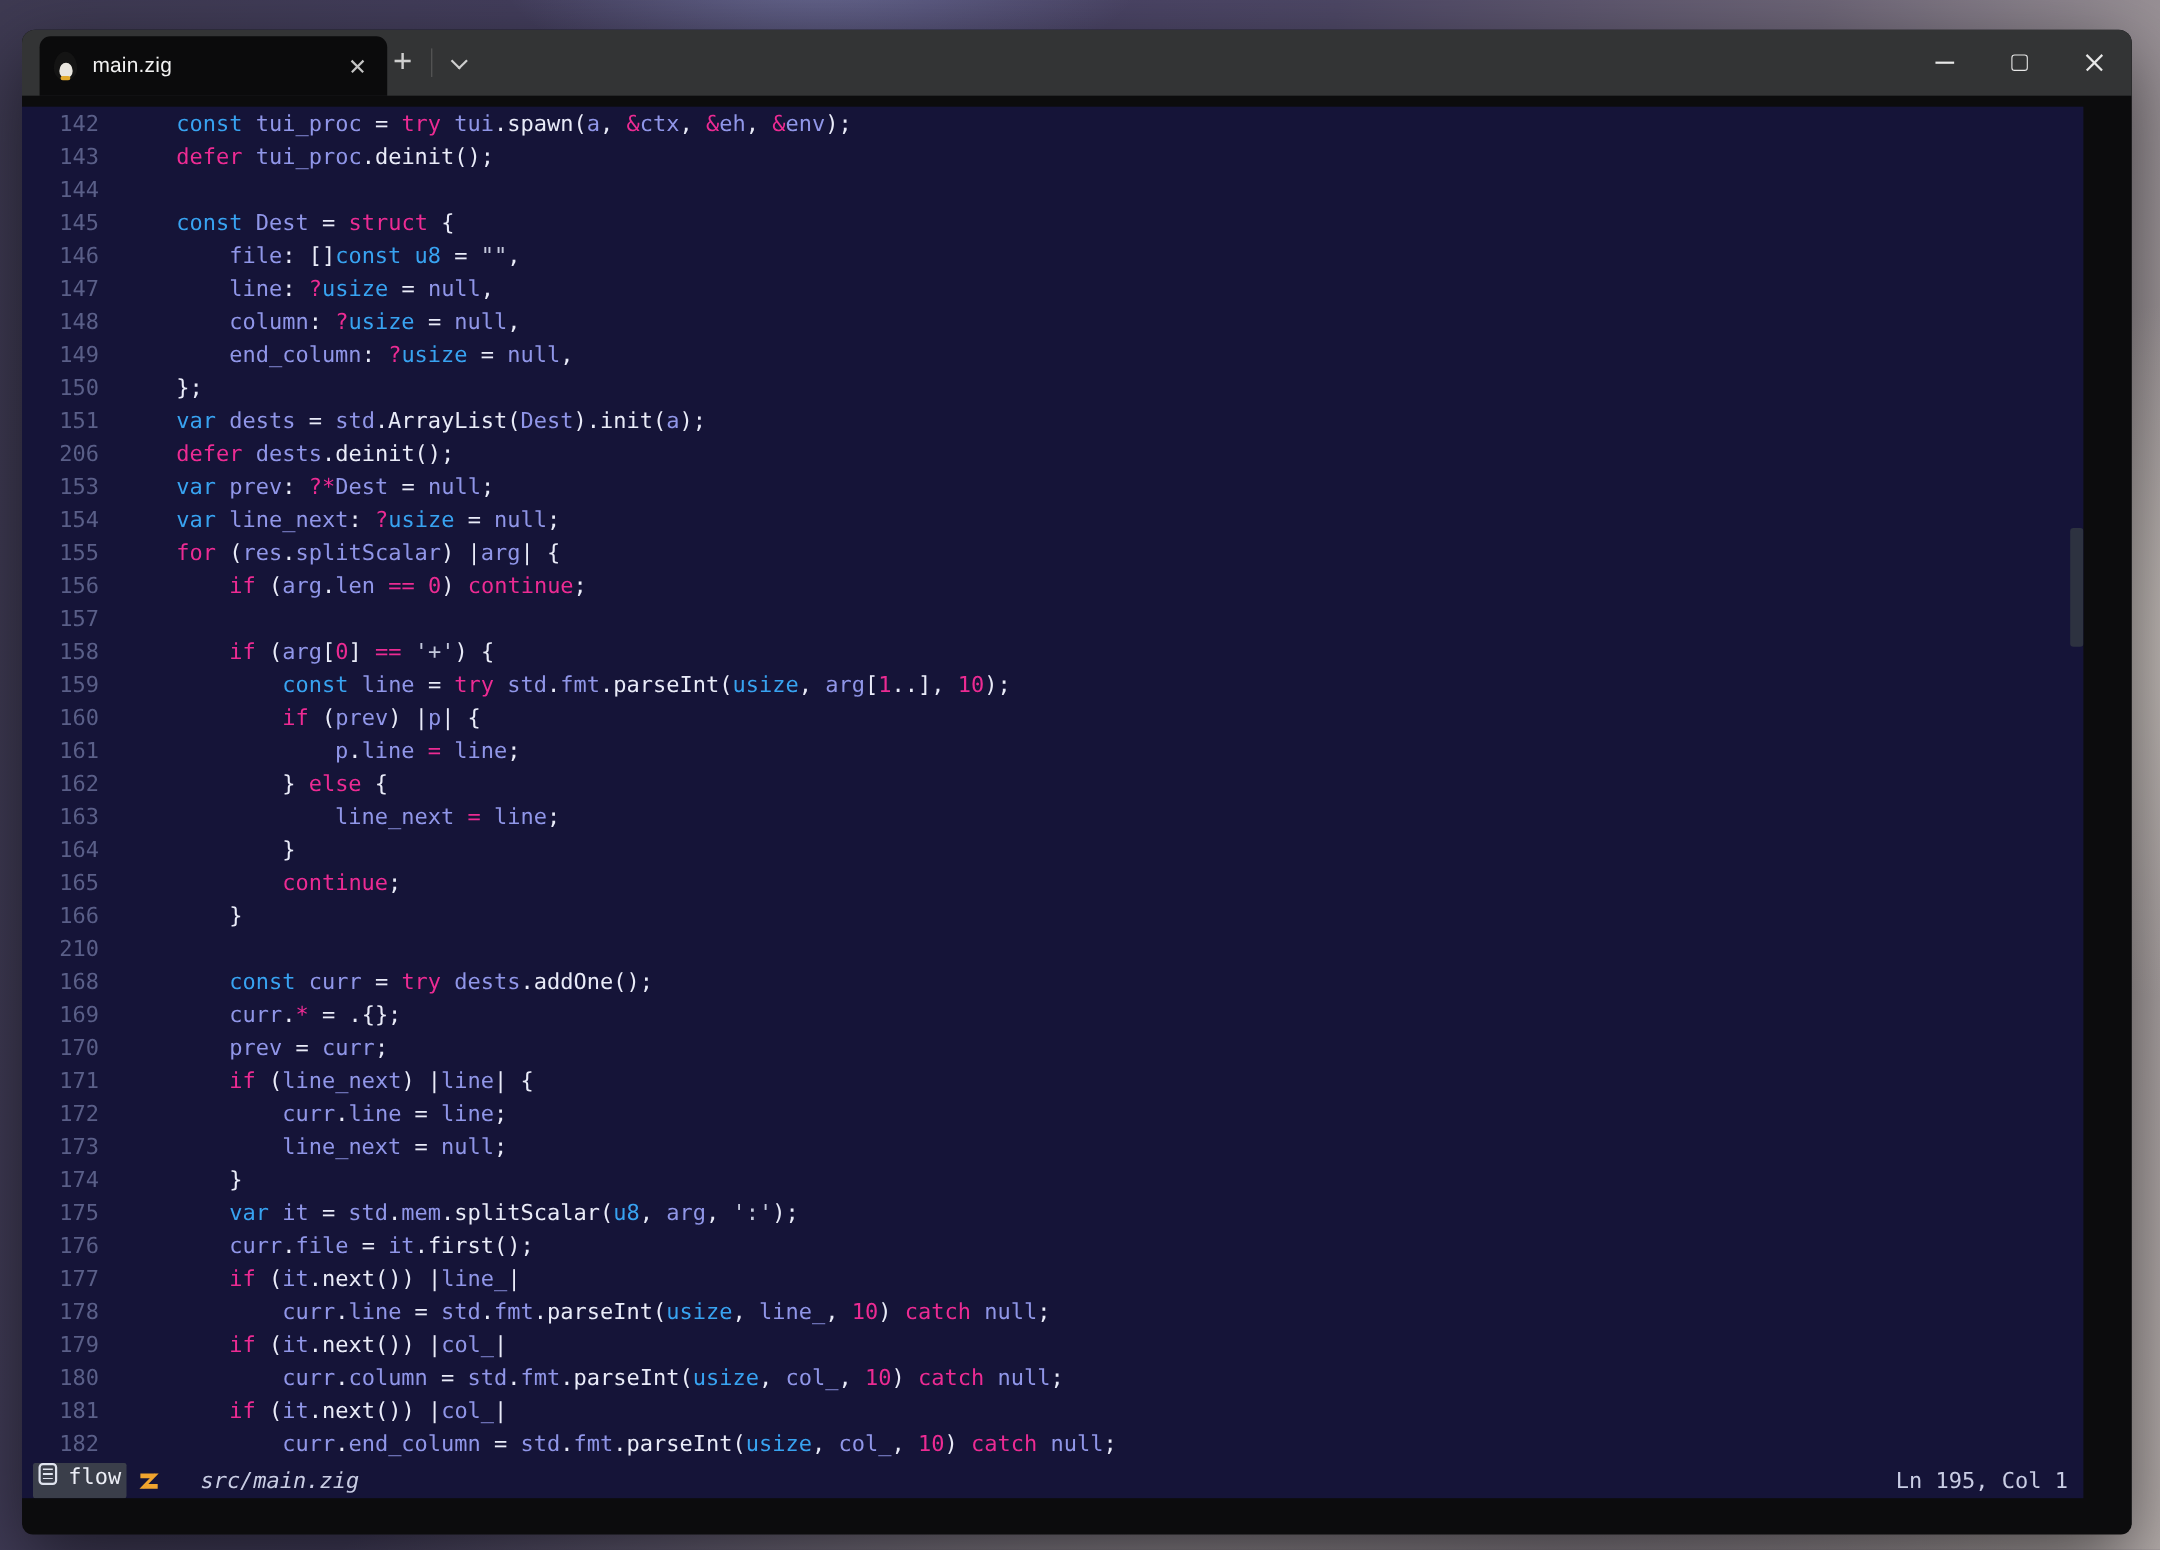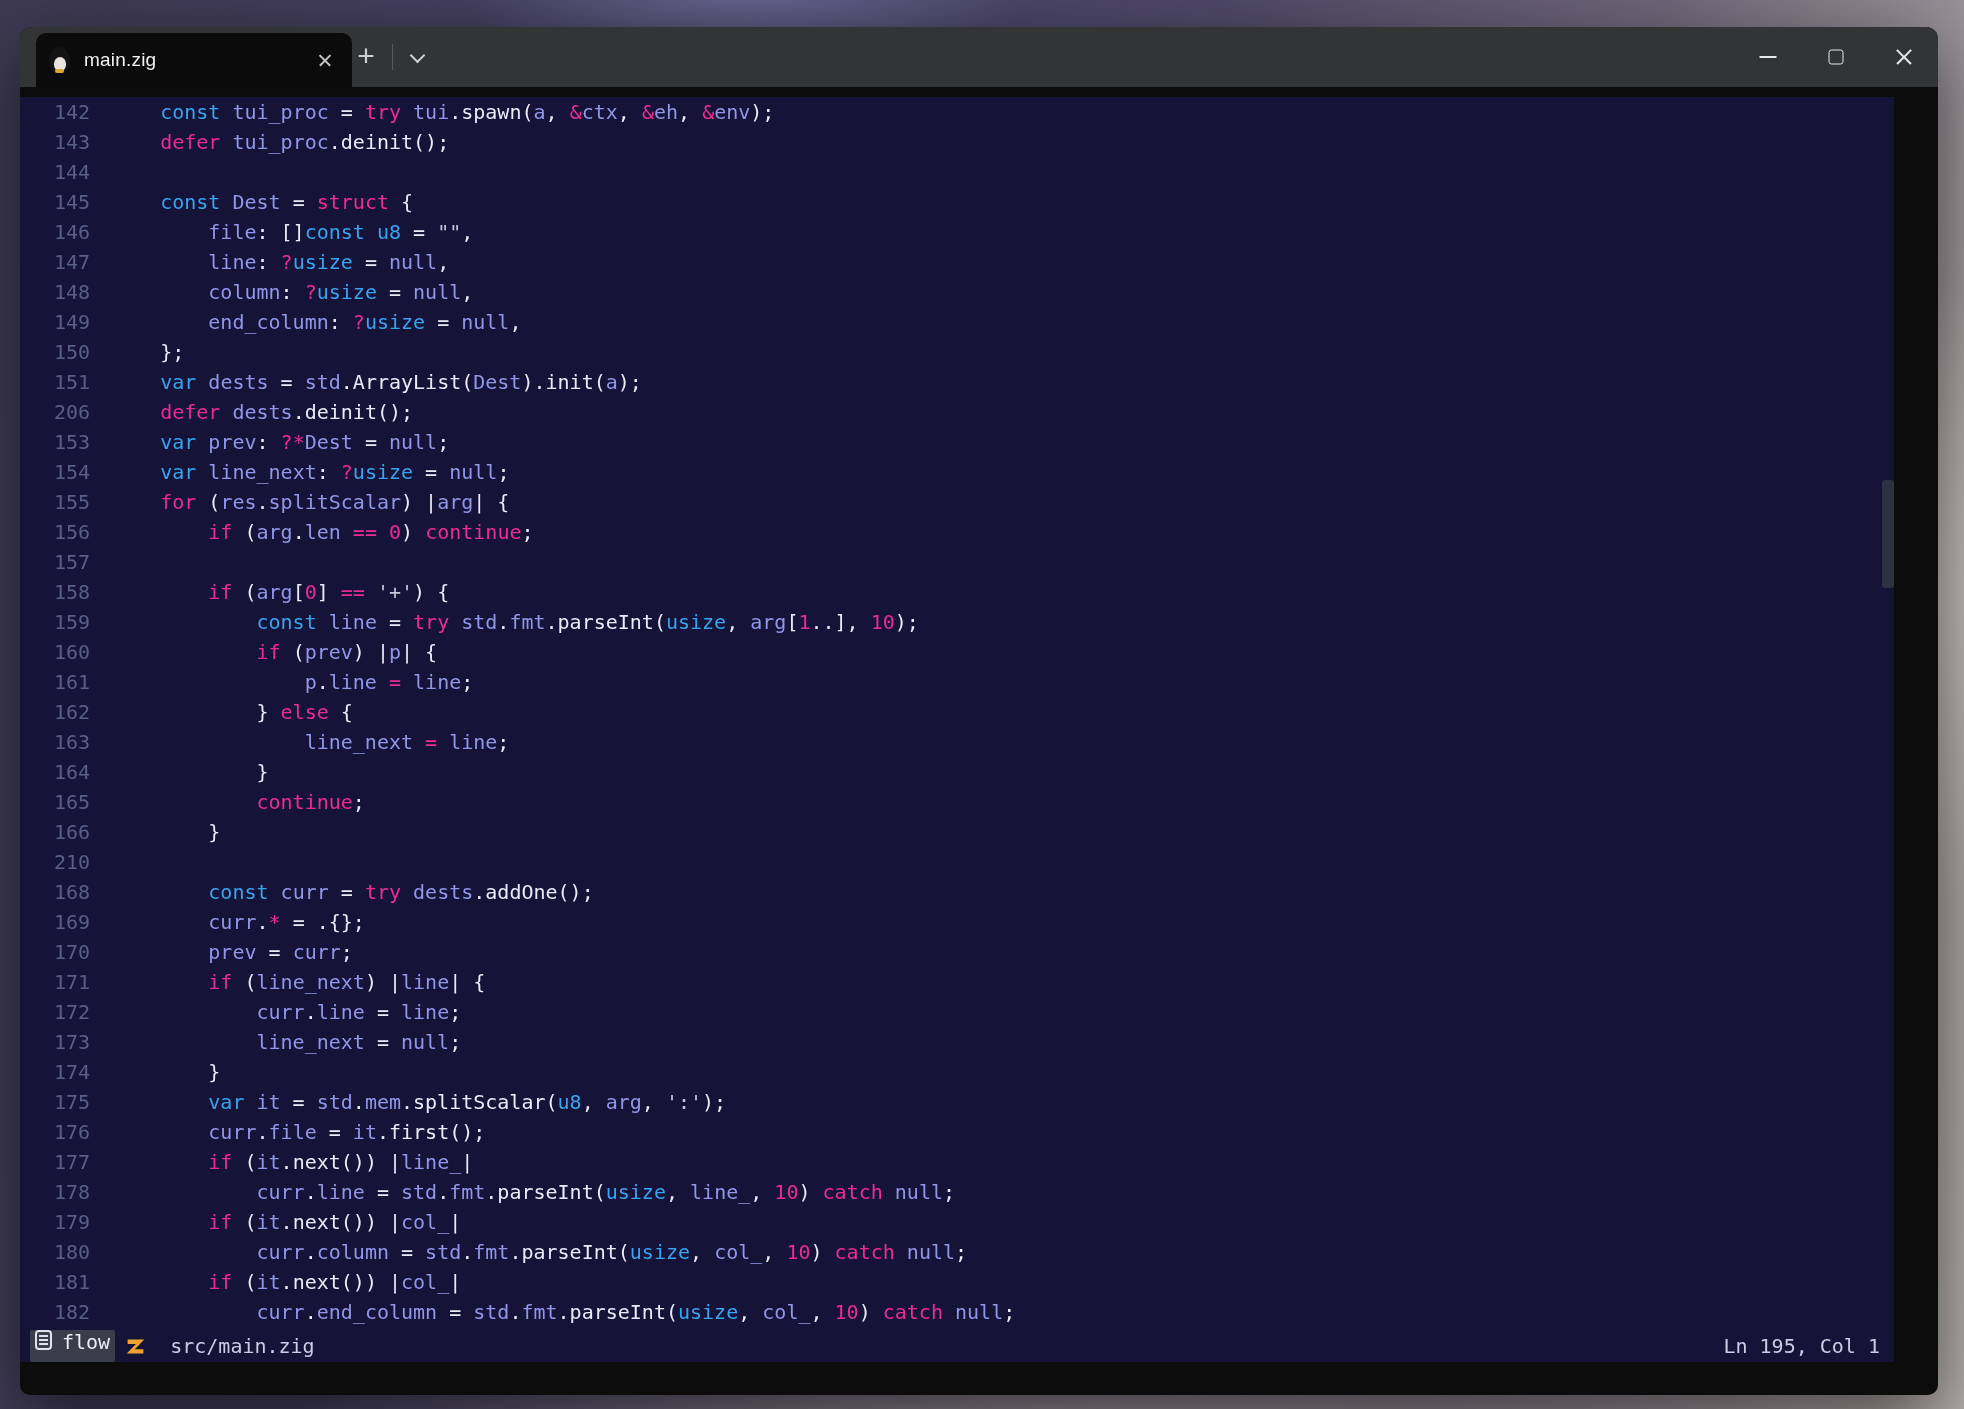--- a/index.html
+++ b/index.html
@@ -84,21 +84,21 @@
     position:absolute; left:0; bottom:0; width:100%; height:32px;
     display:flex; align-items:center;
     font-family:"DejaVu Sans Mono", monospace; font-size:20px; color:#ced2e8;
   }
   .mode-seg { height:32px; margin-left:10px; padding:0 5px; background:#3a3e4a;
               display:flex; gap:10px; color:#eceef6; border-radius:2px; }
   .doc-icon { width:17px; height:20px; border:2px solid #dfe3ee; border-radius:4px; position:relative; }
   .doc-icon::before { content:""; position:absolute; left:2px; top:3px; width:9px; height:10px;
       background:repeating-linear-gradient(#dfe3ee 0 1.6px, transparent 1.6px 4.2px); }
   .zig-icon { width:21px; height:21px; margin-left:10px; flex:0 0 auto; }
-  .file-path { margin-left:24px; color:#c9cde4; }
+  .file-path { margin-left:36px; font-style:italic; color:#c9cde4; }
   .spacer { flex:1; }
   .lncol { margin-right:14px; color:#c9cde4; }
 </style>
 </head>
 <body>
 
 <div class="win">
 
   <div class="titlebar">
     <div class="tab">

